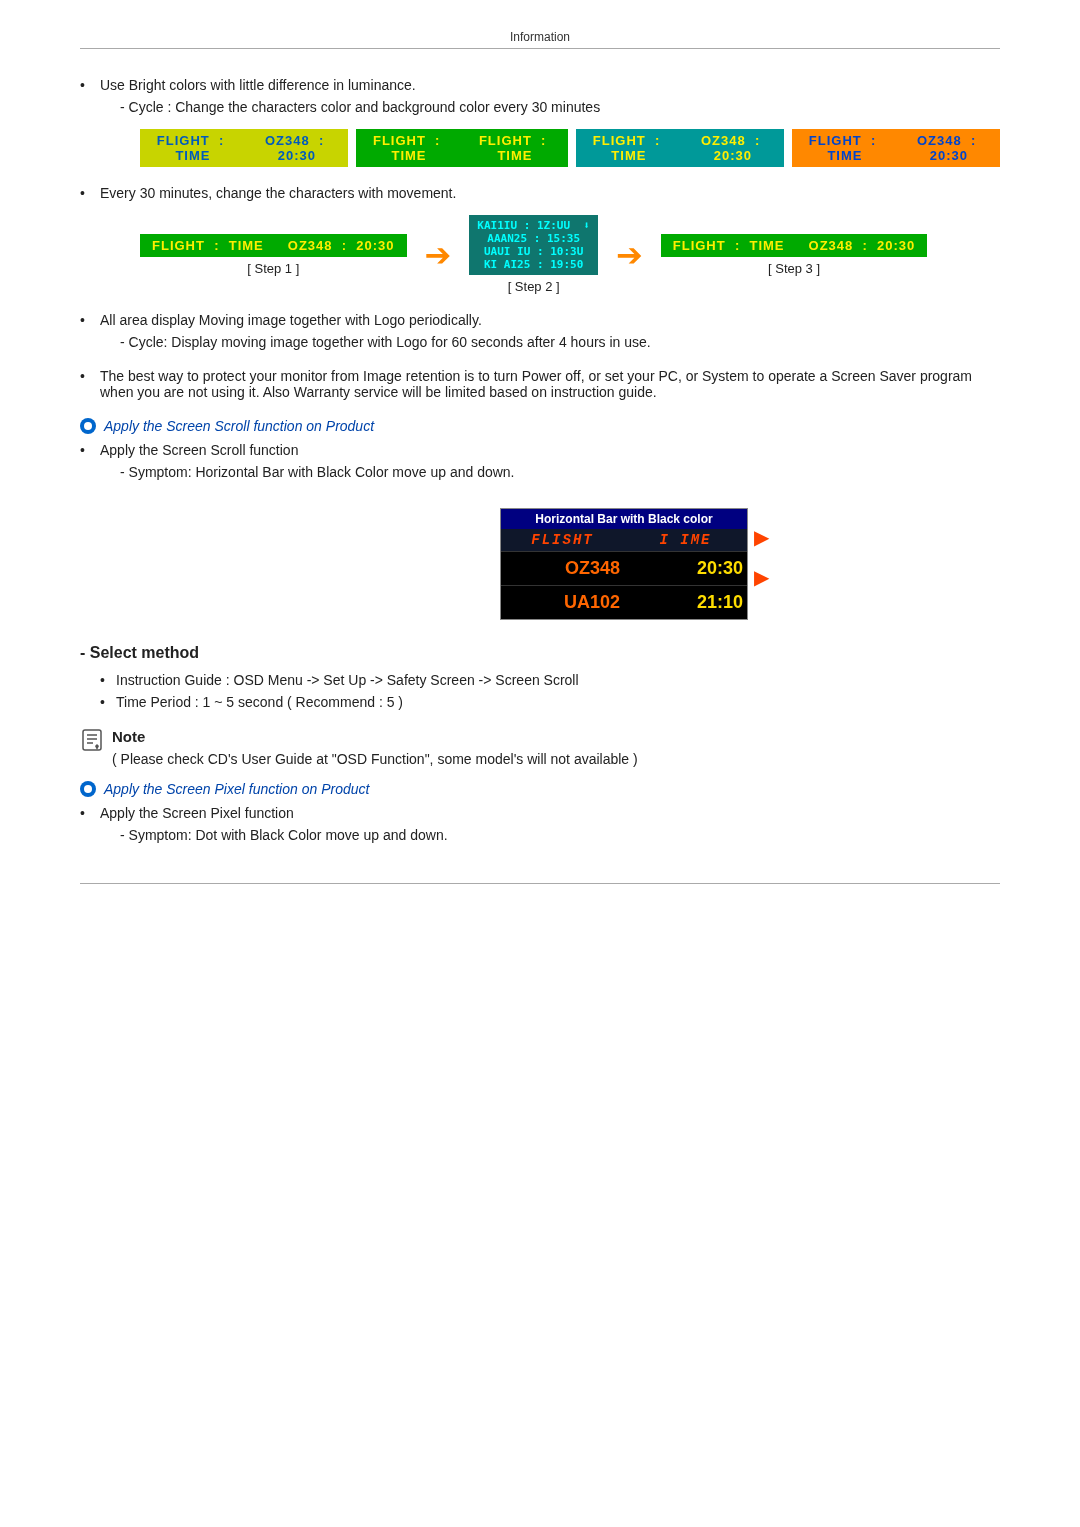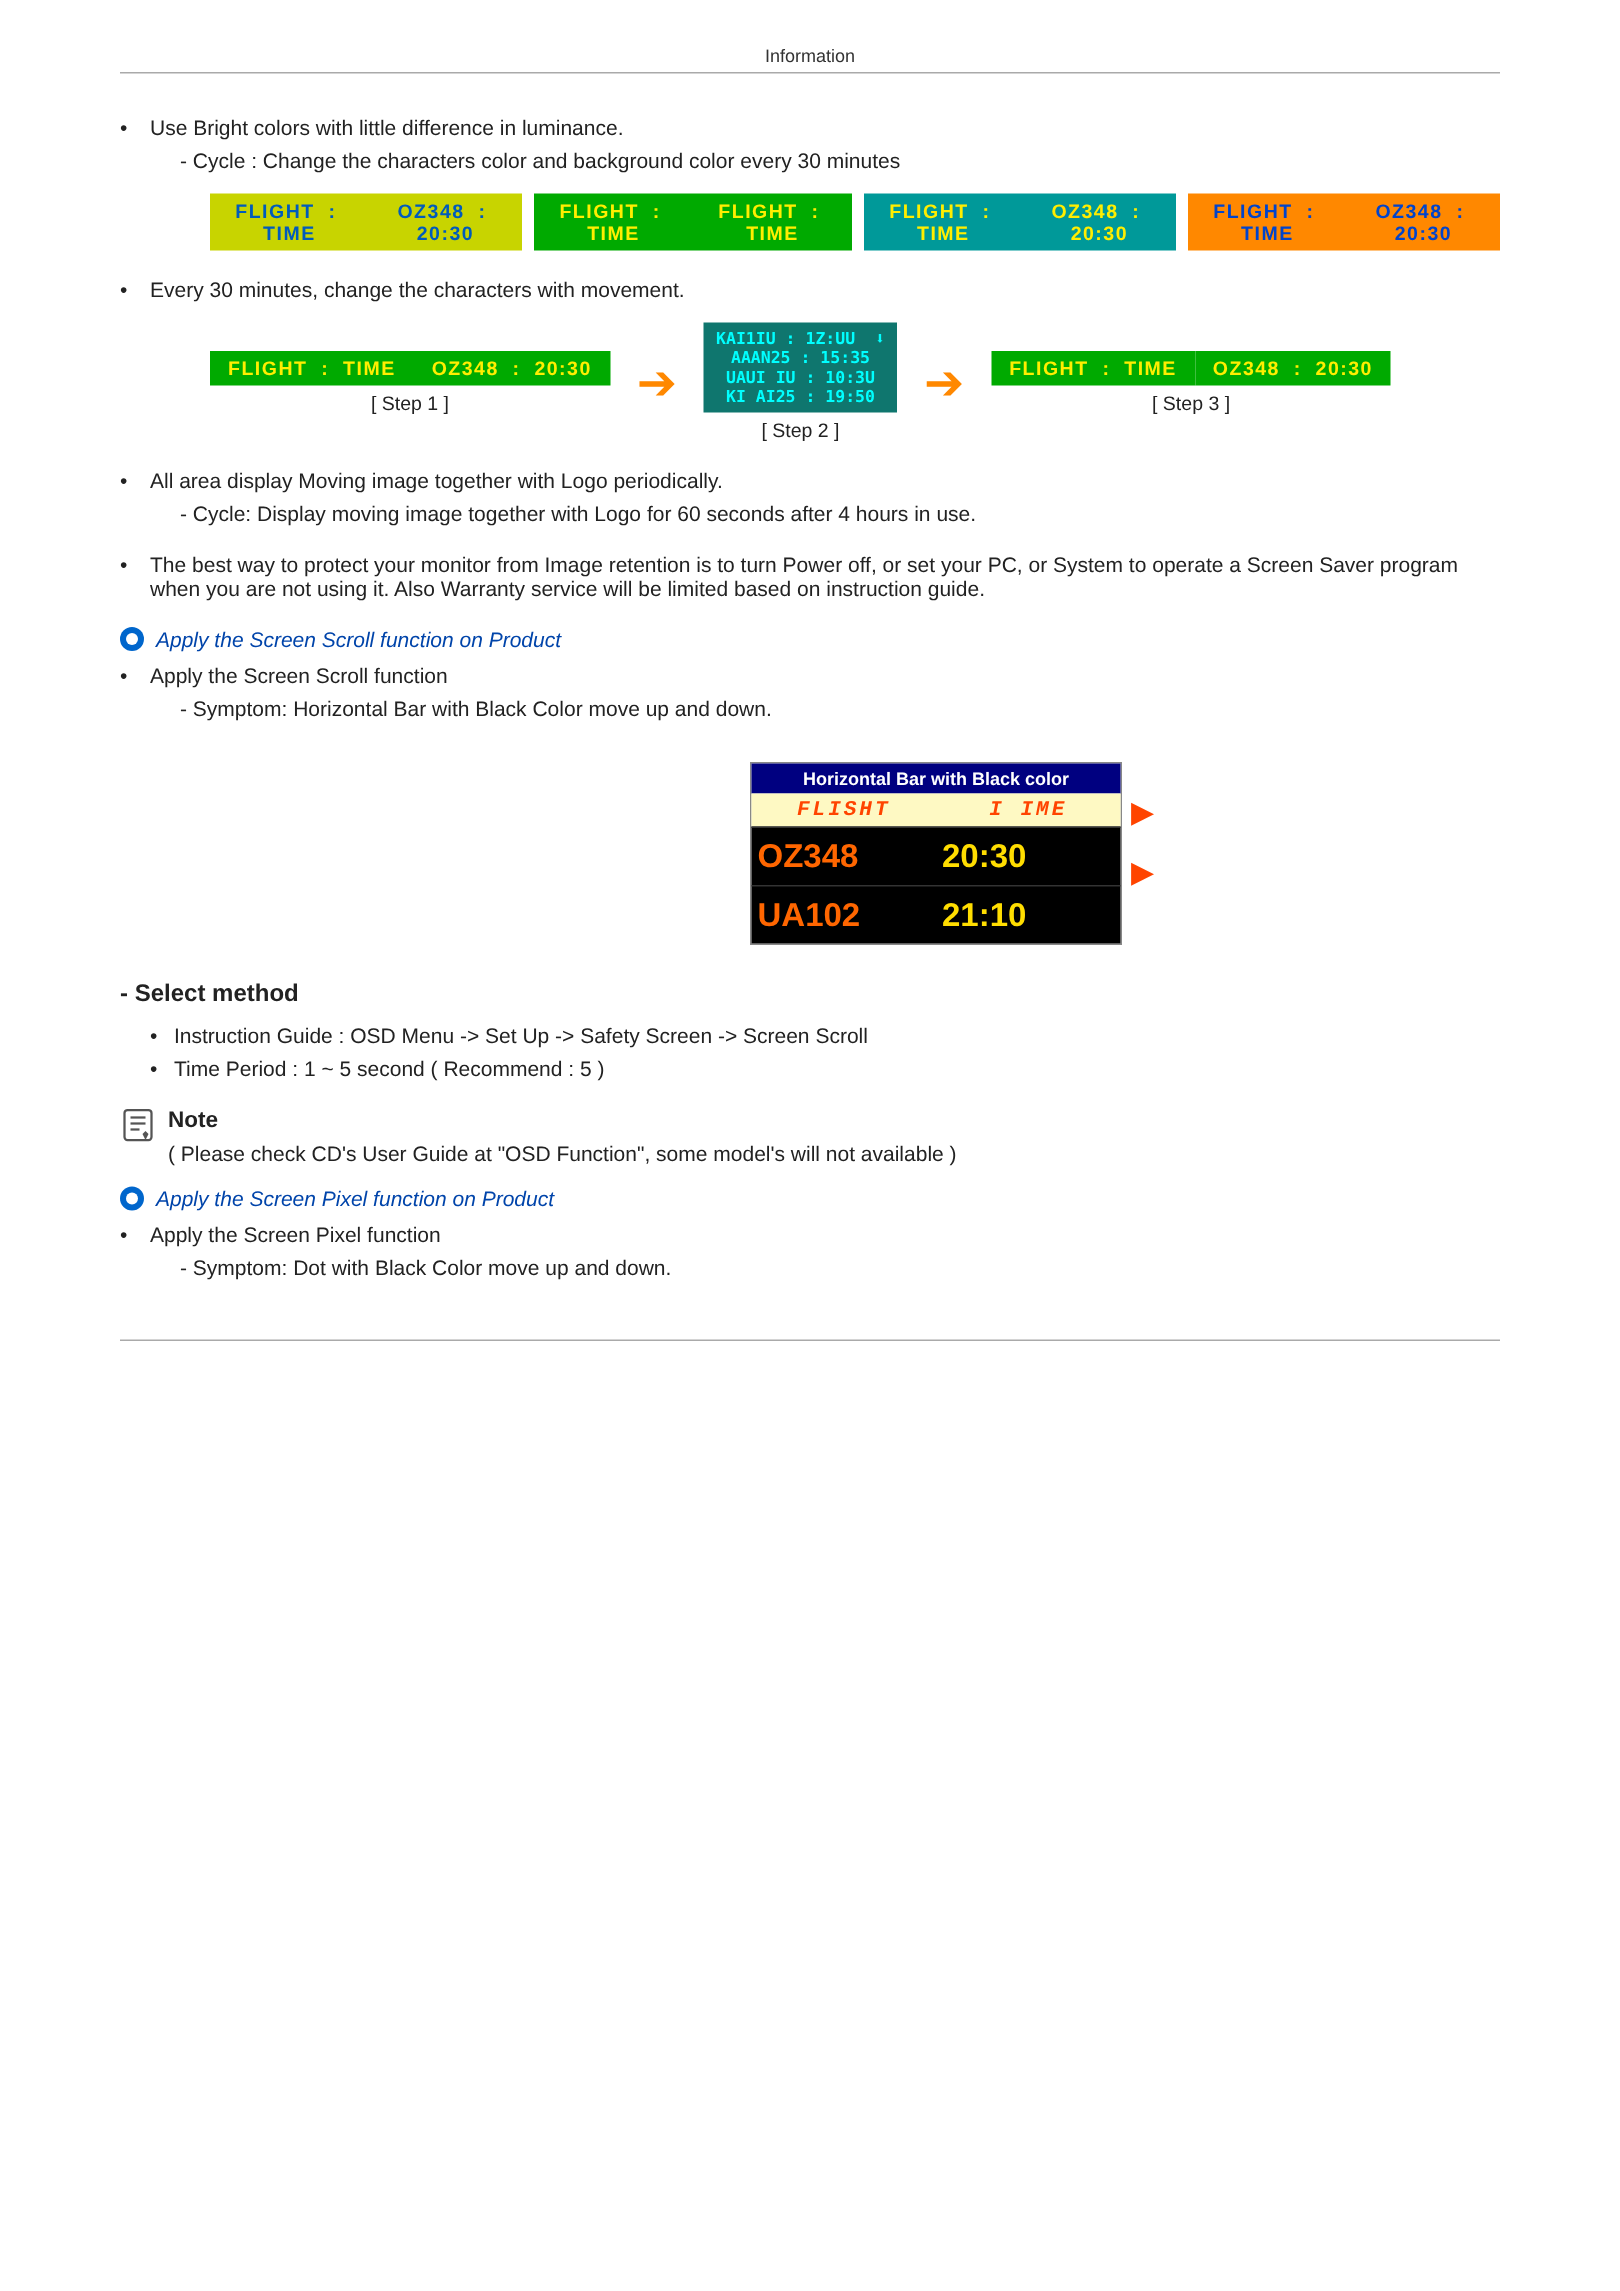--- a/index.html
+++ b/index.html
@@ -104,41 +104,41 @@
     .hbar-title {
       background: #000080;
       color: #fff;
       text-align: center;
       font-size: 12px;
       padding: 3px 6px;
       font-weight: bold;
     }
     .hbar-header-row {
       display: flex;
-      background: #fef9c3;
+      background: #0f172a;
     }
     .hbar-header-cell {
       flex: 1;
       text-align: center;
       color: #ff4400;
       font-weight: bold;
       font-size: 14px;
       padding: 3px 4px;
       font-family: 'Courier New', monospace;
     }
     .hbar-data-row {
       display: flex;
       background: #000;
       border-top: 1px solid #333;
     }
     .hbar-data-cell {
       flex: 1;
-      text-align: left;
-      font-weight: bold;
-      font-size: 22px;
+      text-align: right;
+      font-weight: bold;
+      font-size: 18px;
       padding: 6px 4px;
     }
     .hbar-orange { color: #ff6600; }
     .hbar-yellow { color: #ffdd00; }
     .hbar-arrow {
       display: flex;
       flex-direction: column;
       justify-content: center;
       align-items: center;
       padding-left: 6px;

